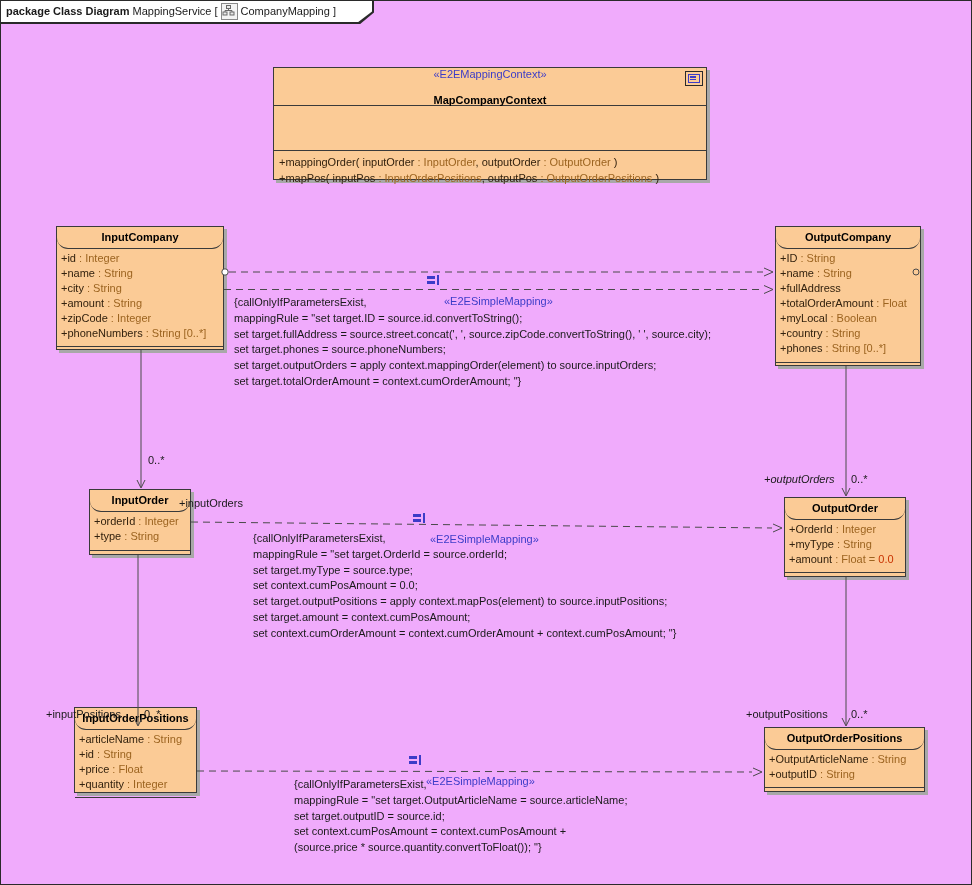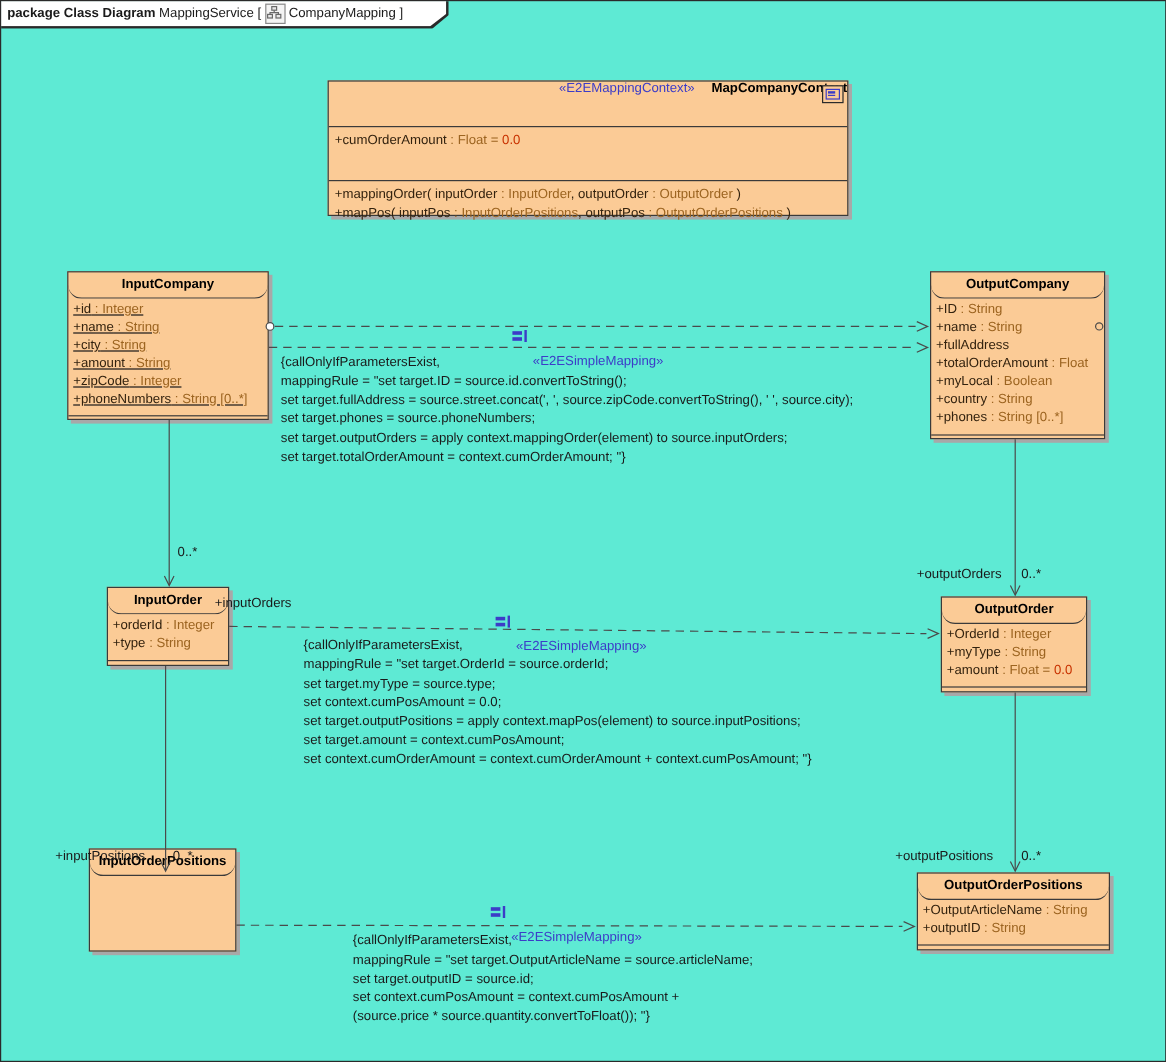--- a/index.html
+++ b/index.html
@@ -1,35 +1,35 @@
 <!DOCTYPE html>
 <html style="--class-fill: #fbcb96; --class-border: #3a3a3a; --shadow: #a8a8a8; --stereotype-blue: #3c3cc8; --type-brown: #9c6420; --value-red: #c83200; --name-dark: #33220e;"><head>
 <meta charset="utf-8">
 <style>
   html,body{margin:0;padding:0;background:#ffffff;}
   #canvas{
     position:relative;width:970px;height:883px;margin:0;
-    border:1px solid #2a2a2a;background:#5eead4;
+    border:1px solid #2a2a2a;background:#f0abfc;
     font-family:"Liberation Sans","DejaVu Sans",sans-serif;
     font-size:11px;color:#1a1a1a;overflow:hidden;
   }
   
   .tab-outer{position:absolute;left:-1px;top:-1px;width:374px;height:24px;background:#2a2a2a;
     clip-path:polygon(0 0,100% 0,100% 52%,96.3% 100%,0 100%);}
   .tab-inner{position:absolute;left:0;top:0;width:372px;height:22px;background:#ffffff;
     clip-path:polygon(0 0,100% 0,100% 52%,96.3% 100%,0 100%);
     display:flex;align-items:center;padding-left:6px;box-sizing:border-box;white-space:pre;}
   .tab-bold{font-weight:bold;}
   .dg-icon{display:inline-block;width:15px;height:15px;border:1px solid #8a8a8a;background:#f4f4f4;
     margin:0 3px;position:relative;top:0px;}
   
   .uml-class{position:absolute;background:var(--class-fill);border:1px solid var(--class-border);
     box-shadow:3px 3px 0 var(--shadow);box-sizing:border-box;}
   .cls-title{border-bottom:1px solid var(--class-border);text-align:center;
-    font-weight:bold;color:#000;display:flex;flex-direction:row;justify-content:flex-end;gap:14px;}
+    font-weight:bold;color:#000;display:flex;flex-direction:column;justify-content:center;gap:14px;}
   .cls-title.small{height:21px;line-height:21px;display:block;border-radius:11px;}
   .stereo{font-weight:normal;color:var(--stereotype-blue);}
   .attrs{padding:2px 4px;line-height:15px;border-bottom:1px solid var(--class-border);overflow:hidden;}
   .attrs.tall{line-height:16px;padding:3px 5px;}
   .ops{padding:3px 5px;line-height:16px;border-bottom:1px solid var(--class-border);}
   .empty-comp{height:8px;}
   .an{color:var(--name-dark);}
   .at{color:var(--type-brown);}
   .av{color:var(--value-red);}
   
@@ -65,37 +65,36 @@
           </svg></span><span>CompanyMapping</span><span> ]</span>
     </div>
   </div>
 
   <div class="uml-class" style="left:272px;top:66px;width:434px;height:113px;">
     <div class="cls-title" style="height:37px;">
       <div class="stereo">«E2EMappingContext»</div>
       <div>MapCompanyContext</div>
     </div>
     <div class="attrs tall" style="height:38px;">
-        <div><span class="an">+cumOrderAmount</span><span class="at"> : Float</span><span class="at"> = </span><span class="av">0.0</span></div>
       </div>
     <div class="ops" style="height:37px;border-bottom:none;">
         <div><span class="an">+mappingOrder( inputOrder </span><span class="at">: InputOrder</span><span class="an">, outputOrder </span><span class="at">: OutputOrder</span><span class="an"> )</span></div>
         <div><span class="an">+mapPos( inputPos </span><span class="at">: InputOrderPositions</span><span class="an">, outputPos </span><span class="at">: OutputOrderPositions</span><span class="an"> )</span></div>
       </div>
     <div class="ctx-icon">
         <div class="ib">
           <div class="l1"></div>
           <div class="l2"></div>
         </div>
       </div>
   </div>
 
   <div class="uml-class" style="left:55px;top:225px;width:168px;height:124px;">
     <div class="cls-title small">InputCompany</div>
-    <div class="attrs" style="height:93px;text-decoration:underline;">
+    <div class="attrs" style="height:93px;">
         <div><span class="an">+id</span><span class="at"> : Integer</span></div>
         <div><span class="an">+name</span><span class="at"> : String</span></div>
         <div><span class="an">+city</span><span class="at"> : String</span></div>
         <div><span class="an">+amount</span><span class="at"> : String</span></div>
         <div><span class="an">+zipCode</span><span class="at"> : Integer</span></div>
         <div><span class="an">+phoneNumbers</span><span class="at"> : String [0..*]</span></div>
       </div>
     <div class="empty-comp"></div>
   </div>
 
@@ -127,20 +126,26 @@
     <div class="attrs" style="height:48px;">
         <div><span class="an">+OrderId</span><span class="at"> : Integer</span></div>
         <div><span class="an">+myType</span><span class="at"> : String</span></div>
         <div><span class="an">+amount</span><span class="at"> : Float</span><span class="at"> = </span><span class="av">0.0</span></div>
       </div>
     <div class="empty-comp"></div>
   </div>
 
   <div class="uml-class" style="left:73px;top:706px;width:123px;height:86px;">
     <div class="cls-title small">InputOrderPositions</div>
+    <div class="attrs" style="height:63px;">
+        <div><span class="an">+articleName</span><span class="at"> : String</span></div>
+        <div><span class="an">+id</span><span class="at"> : String</span></div>
+        <div><span class="an">+price</span><span class="at"> : Float</span></div>
+        <div><span class="an">+quantity</span><span class="at"> : Integer</span></div>
+      </div>
     <div class="empty-comp"></div>
   </div>
 
   <div class="uml-class" style="left:763px;top:726px;width:161px;height:65px;">
     <div class="cls-title small">OutputOrderPositions</div>
     <div class="attrs" style="height:33px;">
         <div><span class="an">+OutputArticleName</span><span class="at"> : String</span></div>
         <div><span class="an">+outputID</span><span class="at"> : String</span></div>
       </div>
     <div class="empty-comp"></div>
@@ -206,21 +211,21 @@
   <div class="map-icon" style="left:408px;top:754px;">
       <div class="b1"></div>
       <div class="b2"></div>
       <div class="vb"></div>
     </div>
   <div class="edge-label" style="left:425px;top:753px;">«E2ESimpleMapping»</div>
 
   <div class="mult-label" style="left:147px;top:453px;">0..*</div>
   <div class="mult-label" style="left:150px;top:496px;margin-left:28px;">+inputOrders</div>
 
-  <div class="mult-label" style="left:763px;top:472px;">+outputOrders</div>
+  <div class="mult-label" style="left:763px;top:472px;font-style:italic;">+outputOrders</div>
   <div class="mult-label" style="left:850px;top:472px;">0..*</div>
 
   <div class="mult-label" style="left:45px;top:707px;">+inputPositions</div>
   <div class="mult-label" style="left:143px;top:707px;">0..*</div>
 
   <div class="mult-label" style="left:745px;top:707px;">+outputPositions</div>
   <div class="mult-label" style="left:850px;top:707px;">0..*</div>
 
   <div class="annotation" style="left:233px;top:294px;width:560px;"><div>{callOnlyIfParametersExist,</div><div>mappingRule = "set target.ID = source.id.convertToString();</div><div>set target.fullAddress = source.street.concat(', ', source.zipCode.convertToString(), ' ', source.city);</div><div>set target.phones = source.phoneNumbers;</div><div>set target.outputOrders = apply context.mappingOrder(element) to source.inputOrders;</div><div>set target.totalOrderAmount = context.cumOrderAmount; "}</div></div>
   <div class="annotation" style="left:252px;top:530px;width:540px;"><div>{callOnlyIfParametersExist,</div><div>mappingRule = "set target.OrderId = source.orderId;</div><div>set target.myType = source.type;</div><div>set context.cumPosAmount = 0.0;</div><div>set target.outputPositions = apply context.mapPos(element) to source.inputPositions;</div><div>set target.amount = context.cumPosAmount;</div><div>set context.cumOrderAmount = context.cumOrderAmount + context.cumPosAmount; "}</div></div>

